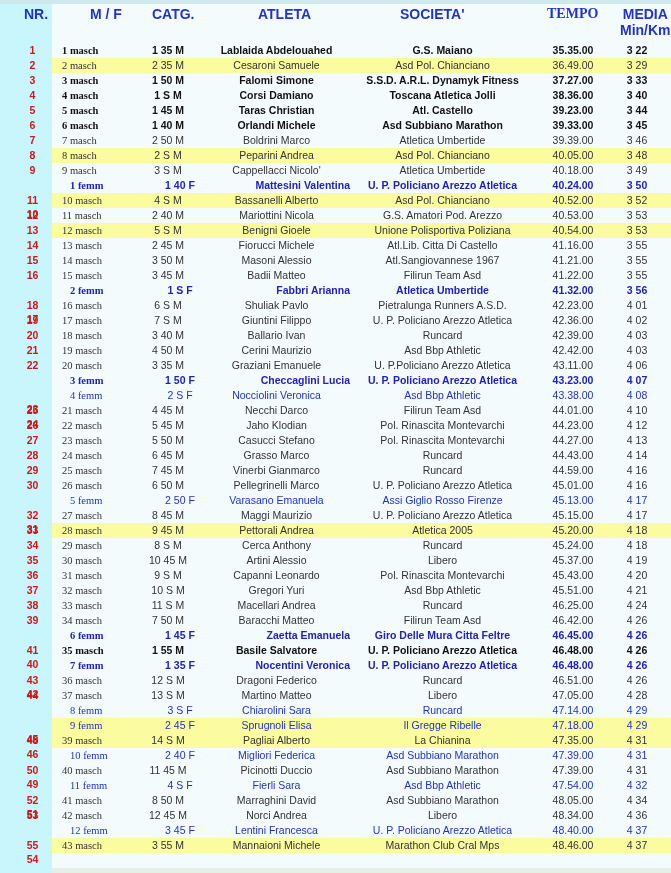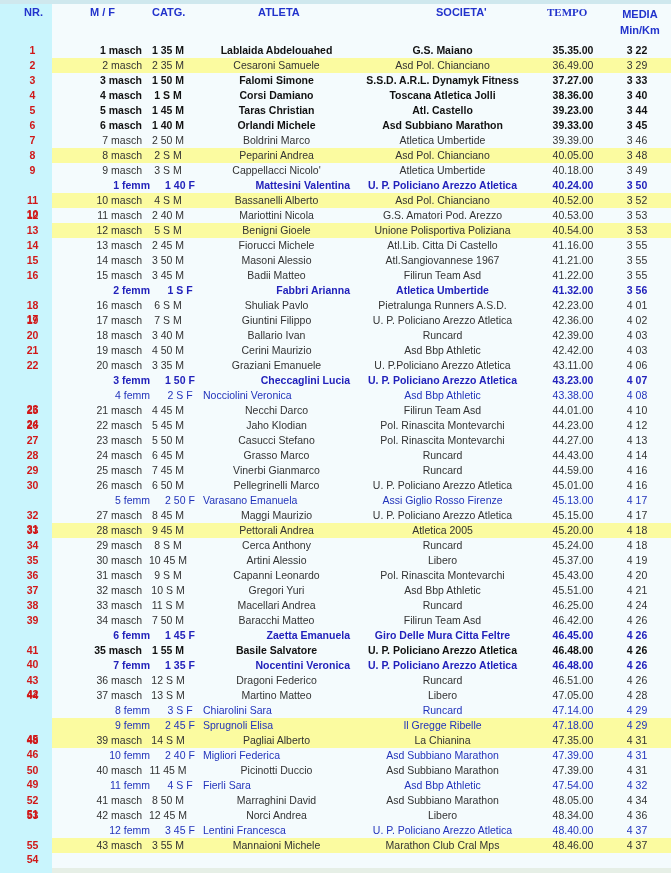--- a/index.html
+++ b/index.html
@@ -1,41 +1,41 @@
 <!DOCTYPE html>
 <html><head>
 <meta charset="utf-8">
 <style>
   html, body { margin:0; padding:0; }
   body { width:671px; height:873px; background:#f4fbfd; font-family:"Liberation Sans", sans-serif; overflow:hidden; position:relative; }
   .nrcol { position:absolute; left:0; top:0; width:52px; height:873px; background:#c9f5fd; }
   .topstrip { position:absolute; left:0; top:0; width:671px; height:4px; background:#cfe8ee; }
-  .header { position:absolute; left:0; top:4px; width:671px; height:38px; color:#2233cc; font-weight:bold; font-size:11px; }
+  .header { position:absolute; left:0; top:4px; width:671px; height:38px; color:#2233cc; font-weight:bold; font-size:14px; }
   .header span { position:absolute; top:2px; }
   .h-nr { left:24px; }
   .h-mf { left:90px; }
   .h-catg { left:152px; }
   .h-atleta { left:258px; }
-  .h-soc { left:436px;text-align:center; }
+  .h-soc { left:400px;text-align:center; }
   .h-tempo { left:547px;font-family:Liberation Serif, serif; }
   .h-media { left:620px; text-align:center; line-height:16px; }
   .rows { position:absolute; left:0; top:43px; width:671px; }
   .row { position:relative; height:15px; font-size:10.5px; color:#333; white-space:nowrap; }
   .row.yellow .band { position:absolute; left:52px; top:0; width:619px; height:15px; background:#fbfba0; }
   .row span { position:absolute; top:1px; line-height:13px; }
   .c-nr { left:0; width:65px; text-align:center; color:#d01818; font-weight:bold; }
-  .c-mf { left:62px; width:80px; text-align:right; }
+  .c-mf { left:62px; width:80px; text-align:left;font-family:Liberation Serif, serif; }
   .c-catg { left:138px; width:60px; text-align:center; }
   .c-atl { left:203px; width:147px; text-align:center; }
   .c-soc { left:355px; width:175px; text-align:center; }
   .c-tempo { left:538px; width:70px; text-align:center; }
   .c-media { left:608px; width:58px; text-align:center; }
   .row.bold { font-weight:bold; color:#111; }
   .row.fem { color:#2233bb; }
-  .row.fem .c-atl { text-align:left; }
+  .row.fem .c-atl { text-align:center; }
   .row.fem .c-soc { text-align:center; }
   .row.fembold { font-weight:bold; color:#2222bb; }
   .row.fembold .c-atl { text-align:right; }
   .row.fem .c-nr, .row.fembold .c-nr { color:#d01818;margin-top:29px; }
   .row.fem .c-mf, .row.fembold .c-mf { left:70px; }
   .row.fem .c-catg, .row.fembold .c-catg { left:150px; }
   .bottomstrip { position:absolute; left:52px; top:868px; width:619px; height:5px; background:#e6efe6; }
 </style>
 </head>
 <body>

